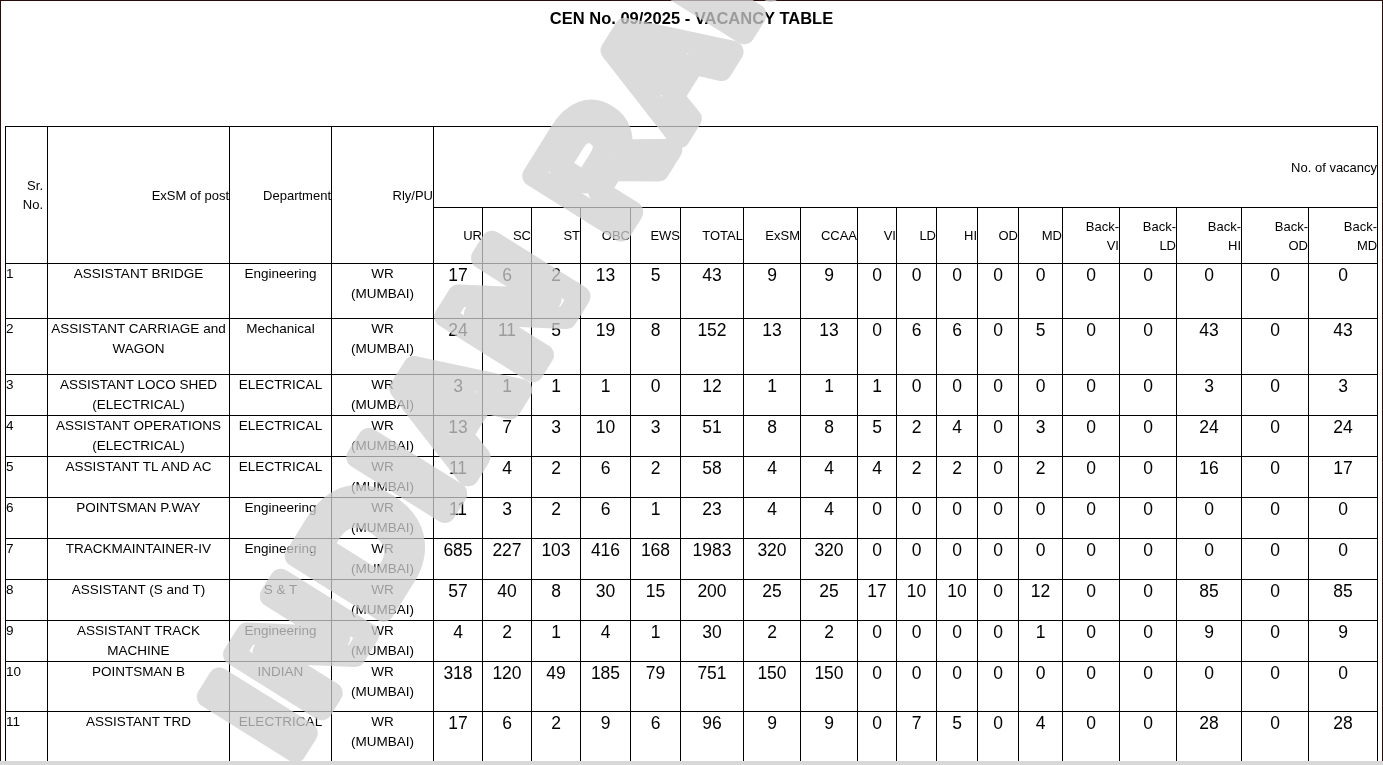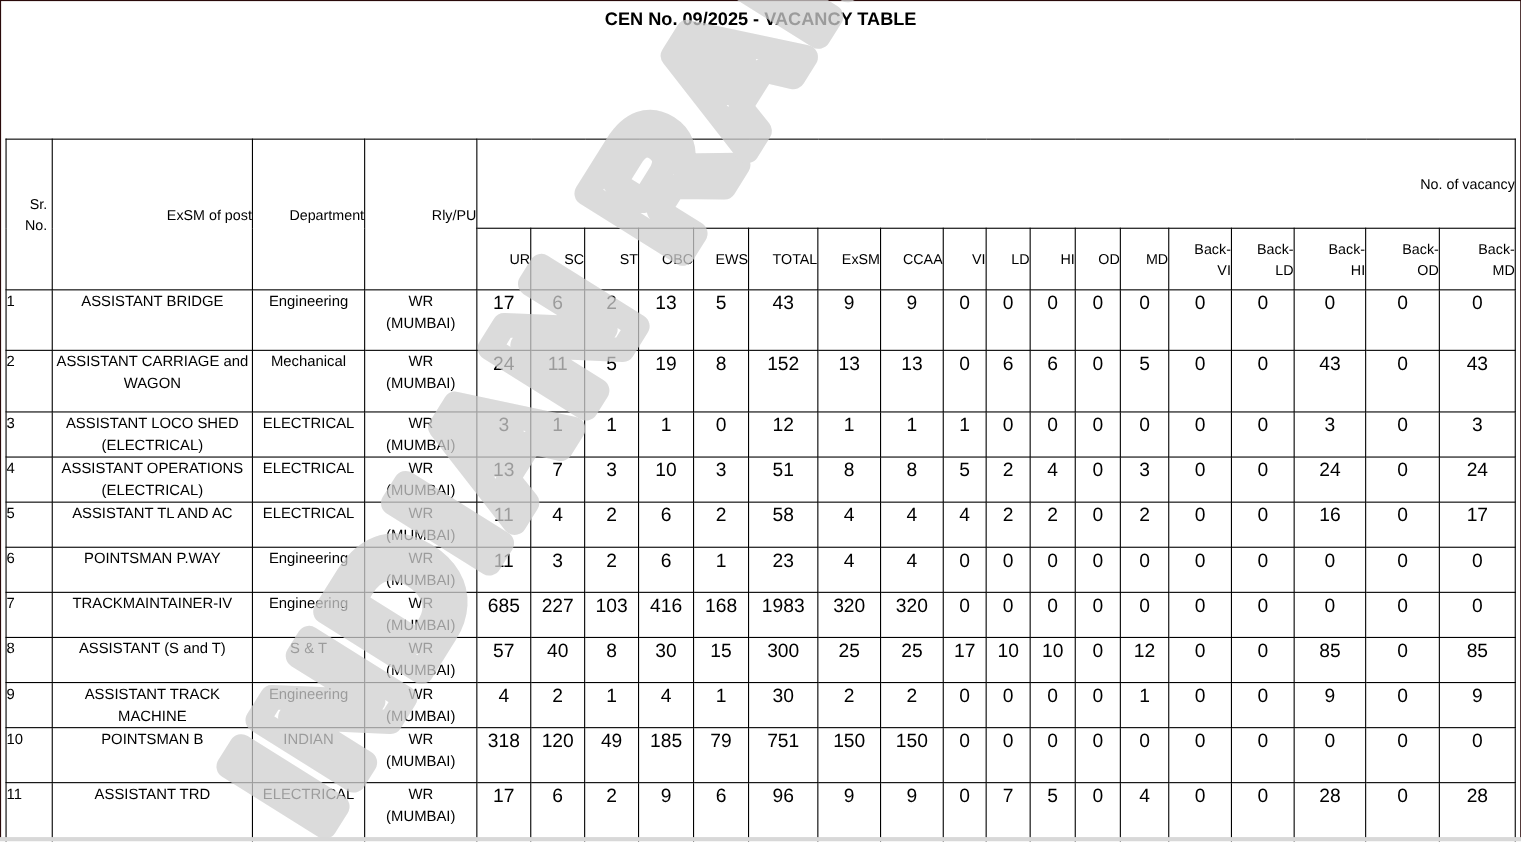--- a/index.html
+++ b/index.html
@@ -252,21 +252,21 @@
       <tr style="height: 41px;">
         <td class="sr">8</td>
         <td class="txt">ASSISTANT (S and T)</td>
         <td class="txt">S &amp; T</td>
         <td class="txt">WR<br>(MUMBAI)</td>
         <td class="num">57</td>
         <td class="num">40</td>
         <td class="num">8</td>
         <td class="num">30</td>
         <td class="num">15</td>
-        <td class="num">300</td>
+        <td class="num">200</td>
         <td class="num">25</td>
         <td class="num">25</td>
         <td class="num">17</td>
         <td class="num">10</td>
         <td class="num">10</td>
         <td class="num">0</td>
         <td class="num">12</td>
         <td class="num">0</td>
         <td class="num">0</td>
         <td class="num">85</td>

